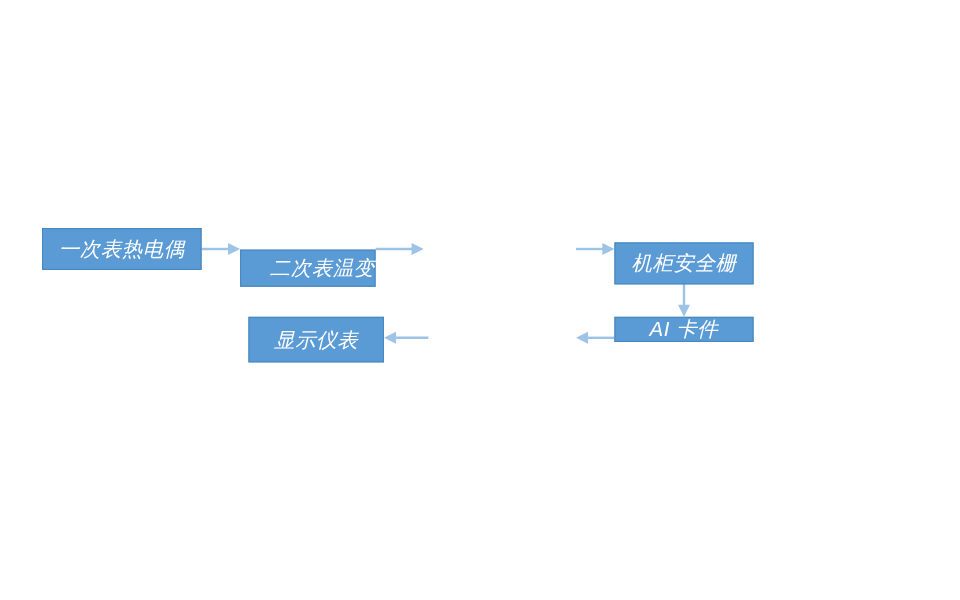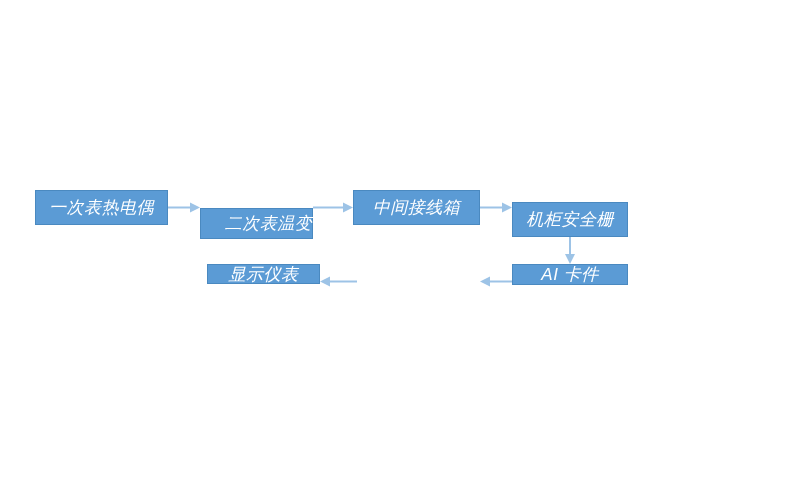--- a/index.html
+++ b/index.html
@@ -94,30 +94,27 @@
   </svg>
 
   <div class="node" style="left:35px; top:190px; width:133px; height:35px;">
     <span class="node-label">一次表热电偶</span>
   </div>
 
   <div class="node" style="left:200px; top:208px; width:113px; height:31px;padding-left:24px;">
     <span class="node-label">二次表温变</span>
   </div>
 
-  <div class="node" style="left:353px; top:190px; width:127px; height:35px;">
-    <span class="node-label">中间接线箱</span>
-  </div>
 
   <div class="node" style="left:512px; top:190px; width:116px; height:35px;margin-top:12px;">
     <span class="node-label">机柜安全栅</span>
   </div>
 
   <div class="node" style="left:512px; top:264px; width:116px; height:21px;">
     <span class="node-label">AI 卡件</span>
   </div>
 
 
-  <div class="node" style="left:207px; top:264px; width:113px; height:20px;">
+  <div class="node" style="left:207px; top:264px; width:113px; height:38px;">
     <span class="node-label">显示仪表</span>
   </div>
 
 </div>
 
 </body></html>

